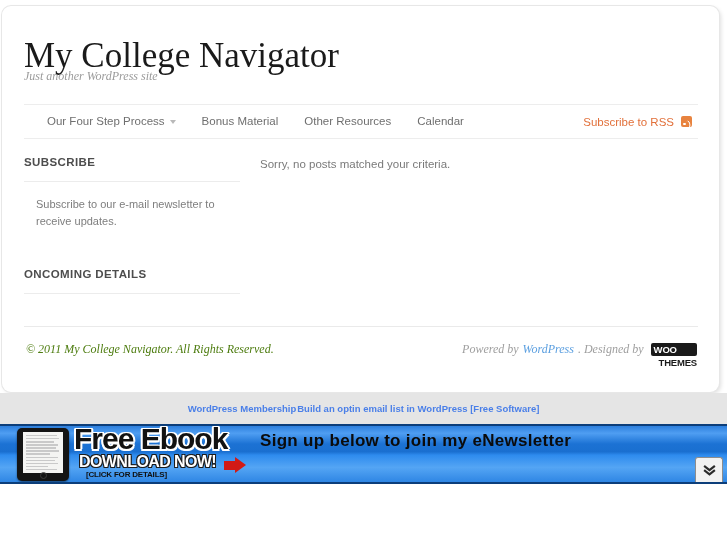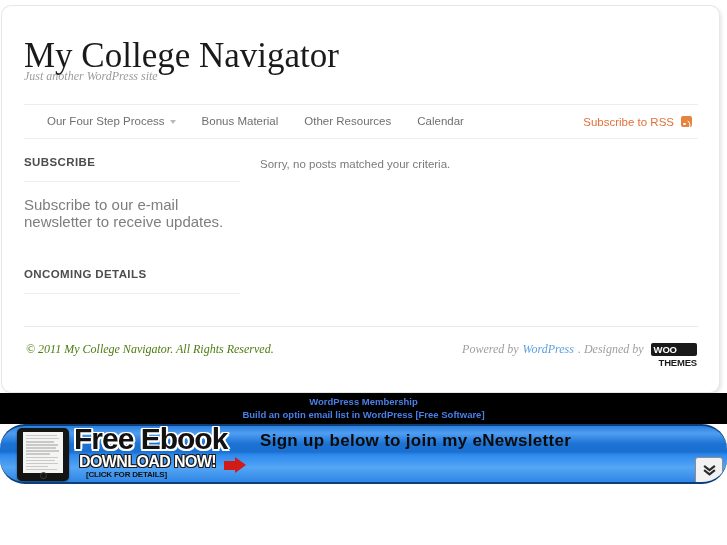--- a/index.html
+++ b/index.html
@@ -155,24 +155,24 @@
     letter-spacing: 0.4px;
     margin: 0 0 13px 0;
   }
   .widget-rule {
     height: 1px;
     background: #ececec;
     width: 216px;
     margin: 0 0 14px 0;
   }
   .widget-text {
-    font-size: 15px;
+    font-size: 11px;
     line-height: 17px;
     color: #7e7e7e;
-    margin: 0;
+    margin: 12px;
     width: 205px;
   }
   #widget-subscribe { margin-bottom: 38px; }
 
   #main-col {
     position: absolute;
     left: 258px;
     top: 152px;
     width: 420px;
   }
@@ -243,23 +243,23 @@
     letter-spacing: -0.2px;
   }
 
   
   #adbar {
     position: absolute;
     left: 0;
     top: 393px;
     width: 727px;
     height: 31px;
-    background: #000000;
+    background: #e5e5e5;
     display: flex;
-    flex-direction: column;
+    flex-direction: row;
     align-items: center;
     justify-content: center;
     gap: 1px;
   }
   .ad-link {
     font-size: 9.5px;
     color: #4a7fe8;
     font-weight: bold;
     line-height: 12px;
     cursor: pointer;
@@ -272,21 +272,20 @@
     left: 0;
     top: 424px;
     width: 727px;
     height: 56px;
     background: linear-gradient(to bottom,
         #2d7fdd 0%, #4f9ef2 13%, #1c72d4 32%, #1a6fd0 46%,
         #2e8bee 52%, #54a5f4 74%, #2f86e4 100%);
     border-top: 2px solid #0c3e7a;
     border-bottom: 2px solid #0c3e7a;
     overflow: hidden;
-    border-radius: 25px;
   }
   #ebook-ad {
     position: absolute;
     left: 0; top: 0;
     width: 253px;
     height: 56px;
   }
   
   #ereader {
     position: absolute;

